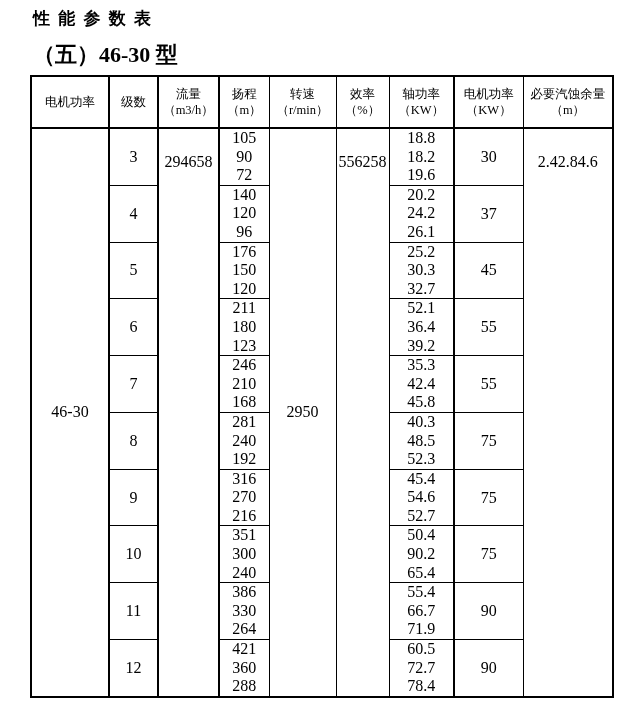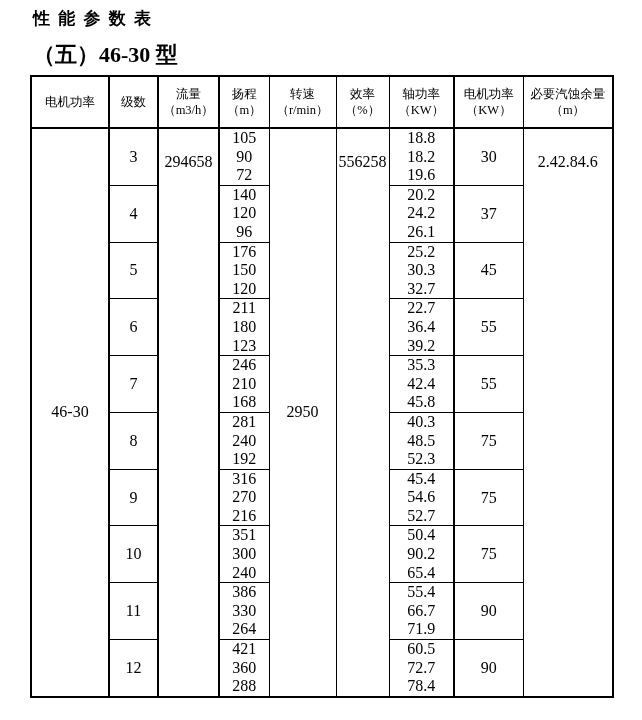--- a/index.html
+++ b/index.html
@@ -210,21 +210,21 @@
     </tr>
 
     <tr class="body-row">
       <td class="rt2">6</td>
       <td class="group">
         <div>211</div>
         <div>180</div>
         <div>123</div>
       </td>
       <td class="group rt2">
-        <div>22.7</div>
+        <div>52.1</div>
         <div>36.4</div>
         <div>39.2</div>
       </td>
       <td>55</td>
     </tr>
 
     <tr class="body-row">
       <td class="rt2">7</td>
       <td class="group">
         <div>246</div>

